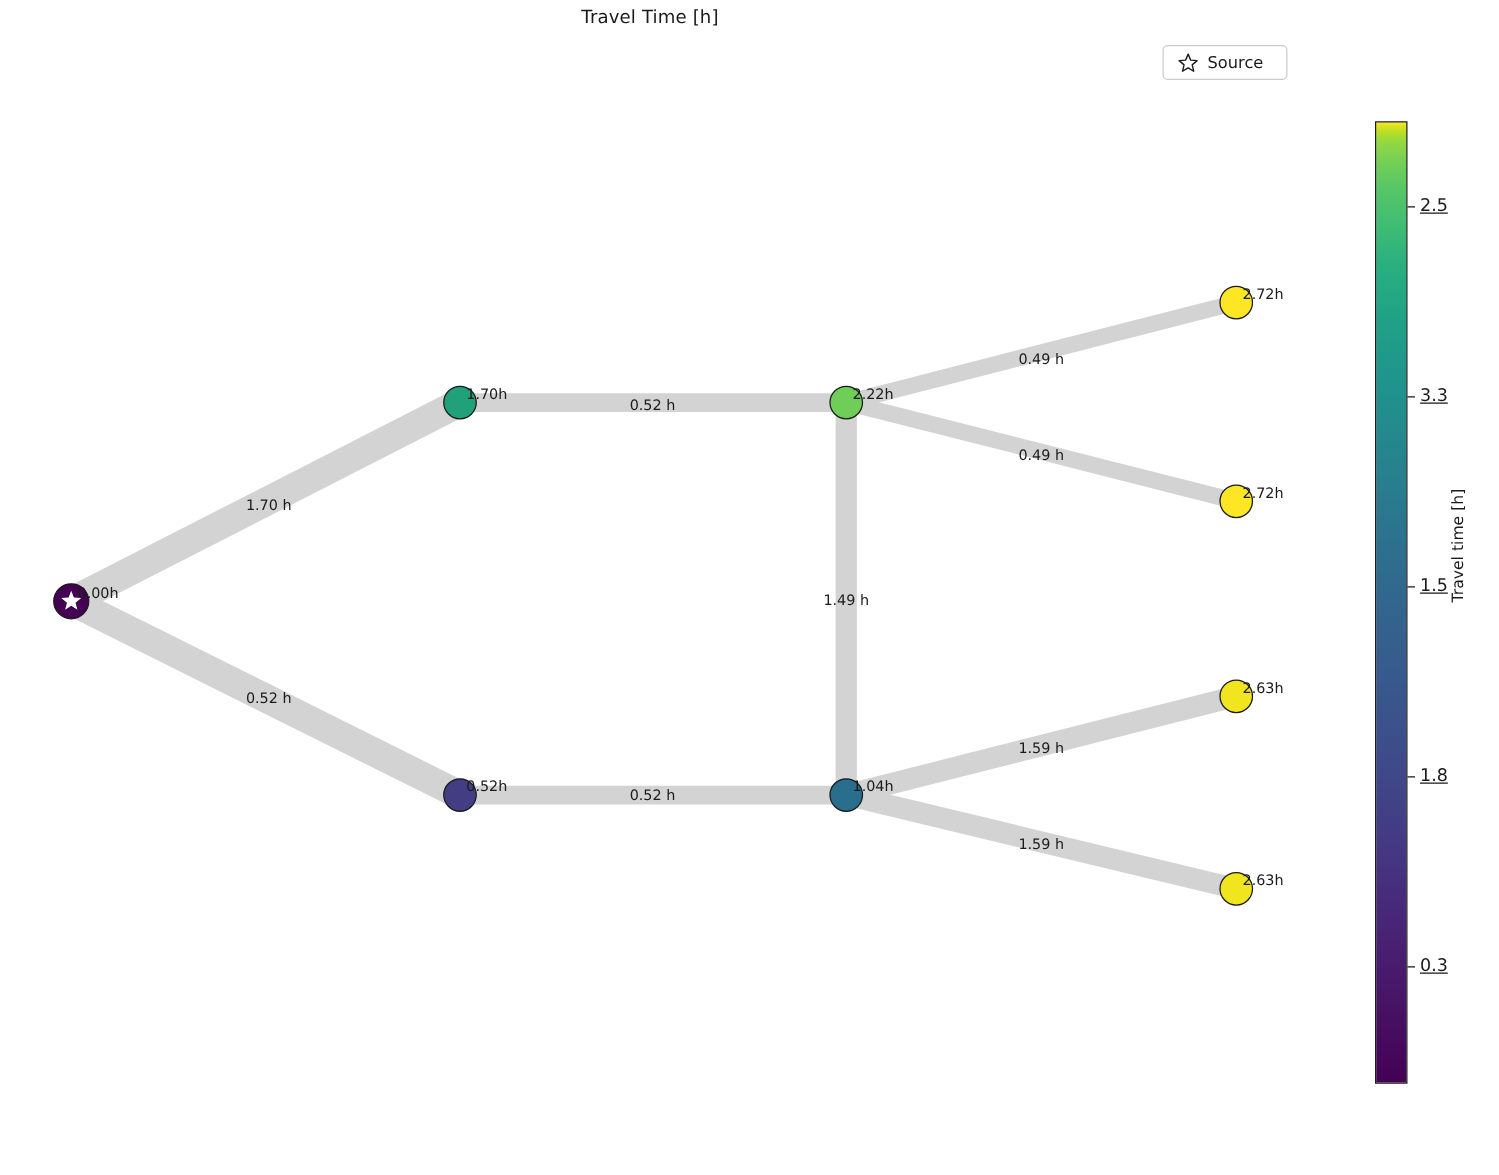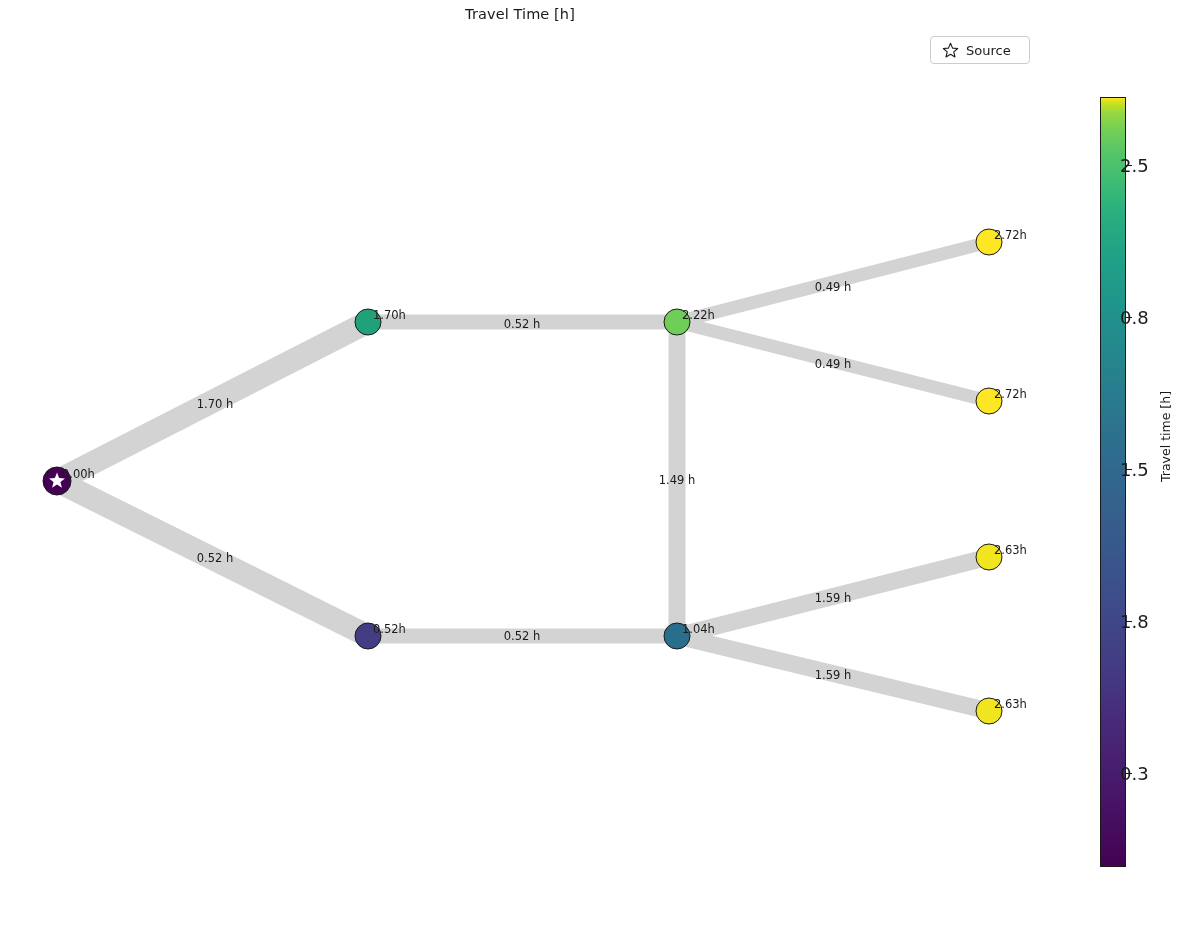--- a/index.html
+++ b/index.html
@@ -114,25 +114,26 @@
   }
   .cbar-tick {
     position: absolute;
     left: 26px;
     width: 6px;
     height: 1px;
     background: #1a1a1a;
   }
   .cbar-ticklabel {
     position: absolute;
-    left: 20px;
-    font-size: 18px;
+    left: 36px;
+    font-size: 14px;
     color: #1a1a1a;
     transform: translateY(-50%);
     white-space: nowrap;
+    text-decoration: underline;
   }
   .cbar-axis-label {
     position: absolute;
     left: 1158px;
     top: 482px;
     font-size: 12.5px;
     color: #1a1a1a;
     transform: rotate(-90deg);
     transform-origin: left top;
     white-space: nowrap;
@@ -219,20 +220,20 @@
   <div class="cbar-wrap">
     <div class="cbar-grad"></div>
     <div id="cbar-ticks">
         <div class="cbar-tick" style="top: 676px;"></div>
         <div class="cbar-ticklabel" style="top: 676px;">0.3</div>
         <div class="cbar-tick" style="top: 524px;"></div>
         <div class="cbar-ticklabel" style="top: 524px;">1.8</div>
         <div class="cbar-tick" style="top: 372px;"></div>
         <div class="cbar-ticklabel" style="top: 372px;">1.5</div>
         <div class="cbar-tick" style="top: 220px;"></div>
-        <div class="cbar-ticklabel" style="top: 220px;">0.8</div>
+        <div class="cbar-ticklabel" style="top: 220px;">3.3</div>
         <div class="cbar-tick" style="top: 68px;"></div>
         <div class="cbar-ticklabel" style="top: 68px;">2.5</div>
       </div>
   </div>
   <div class="cbar-axis-label">Travel time [h]</div>
 
 </div>
 
 </body></html>

